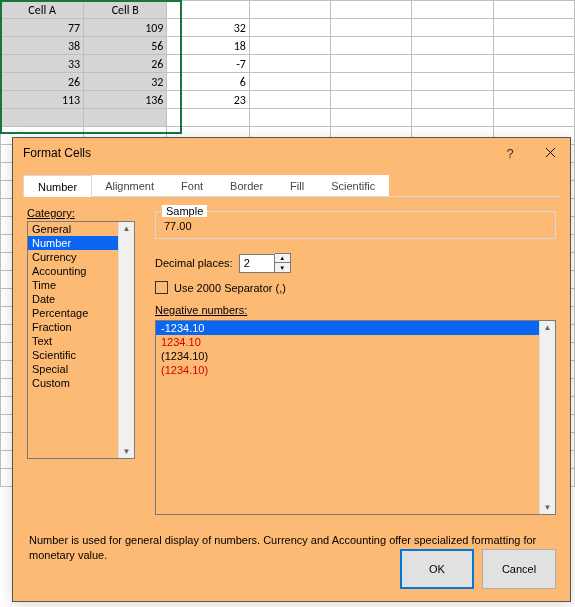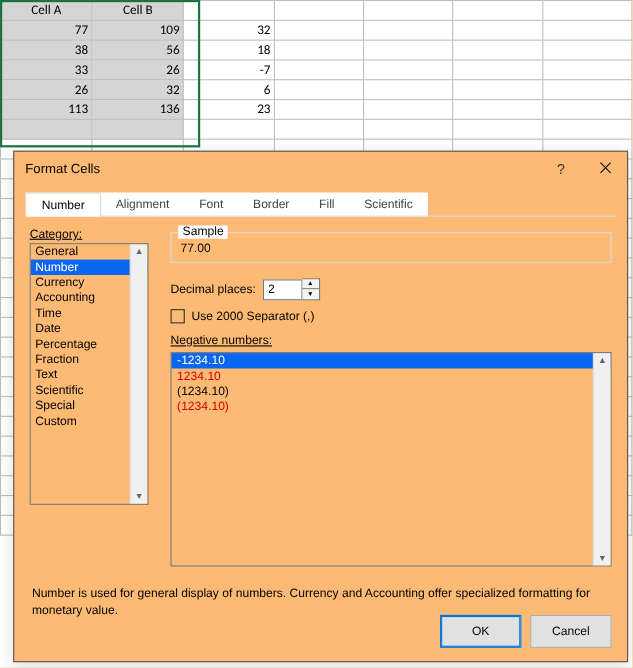--- a/index.html
+++ b/index.html
@@ -54,21 +54,21 @@
   .neg-list { border: 1px solid #7a7a7a; flex: 1; margin-top: 2px; position: relative; }
   .neg-item { padding: 1px 5px; font-size: 11px; }
   .neg-item.selected { background: #0a66f0; color: #fff; }
   .neg-item.red { color: #d20000; }
   .neg-scroll { position: absolute; top:0; right:0; bottom:0; width:16px; background:#f0f0f0; border-left:1px solid #ddd; display:flex; flex-direction:column; justify-content:space-between; align-items:center; }
   .neg-scroll .arr { font-size:8px; color:#666; padding:2px 0; }
 
   .help-text { padding: 18px 16px 0 16px; font-size: 11px; line-height: 1.35; color: #000; }
 
   .btn-row { position: absolute; bottom: 12px; right: 14px; display: flex; gap: 8px; }
-  .btn { min-width: 74px; height: 30px; border: 1px solid #adadad; background: #e1e1e1; font-size: 11px; display: flex; align-items: center; justify-content: center; }
+  .btn { min-width: 74px; height: 40px; border: 1px solid #adadad; background: #e1e1e1; font-size: 11px; display: flex; align-items: center; justify-content: center; }
   .btn.primary { border: 1px solid #0078d7; outline: 1px solid #0078d7; outline-offset: -2px; }
 </style>
 </head>
 <body>
 
 <table class="sheet">
   <tbody>
       <tr>
     <td class="sel">Cell A</td>
     <td class="sel">Cell B</td>

